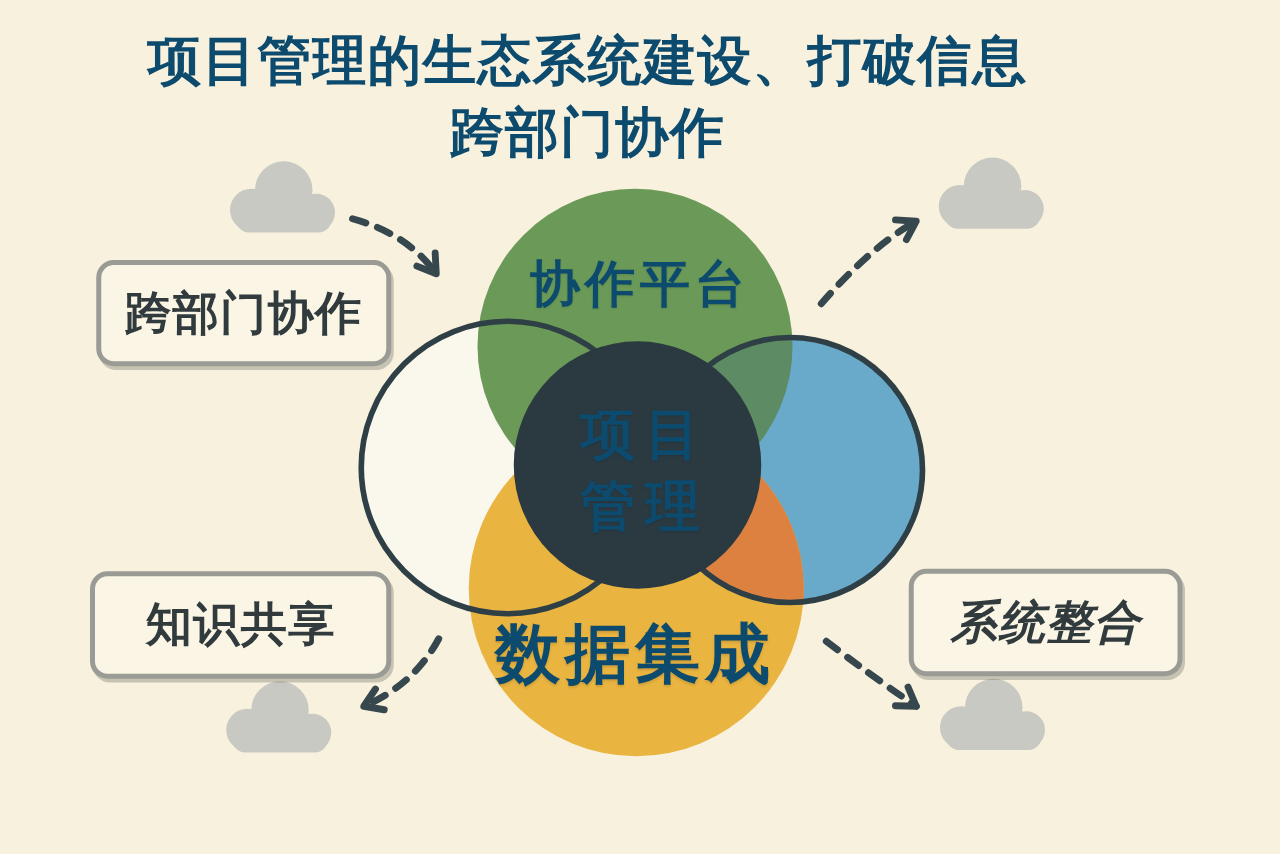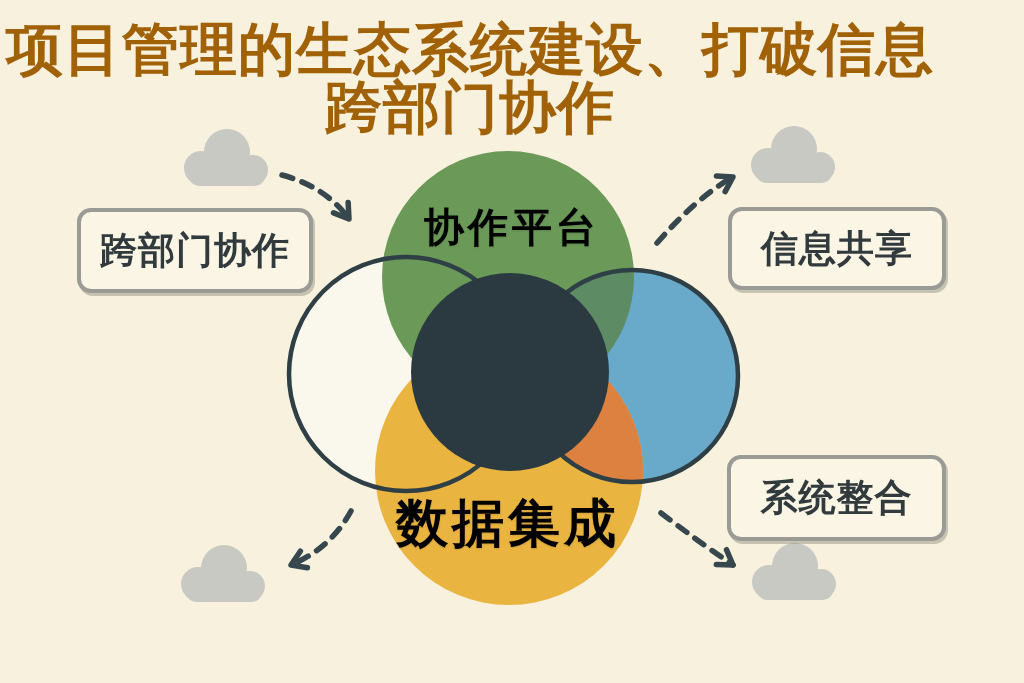--- a/index.html
+++ b/index.html
@@ -14,36 +14,36 @@
     height: 683px;
     background: #f7f1de;
     overflow: hidden;
   }
   .title {
     position: absolute;
     top: 20px;
     left: 0;
     width: 940px;
     text-align: center;
-    color: #a16207;
+    color: #0c4a6e;
     font-weight: 900;
-    font-size: 57px;
+    font-size: 43px;
     line-height: 58px;
     letter-spacing: 1px;
   }
   .venn-svg {
     position: absolute;
     inset: 0;
     width: 1024px;
     height: 683px;
   }
   .circle-label {
     position: absolute;
     transform: translate(-50%, -50%);
-    color: #000000;
+    color: #0c4a6e;
     font-weight: 900;
     text-align: center;
     white-space: nowrap;
     text-shadow: 0 1px 2px rgba(0,0,0,0.12);
   }
   .label-top    { left: 512px; top: 227px; font-size: 40px; letter-spacing: 4px; }
   .label-right  { left: 673px; top: 377px; font-size: 40px; line-height: 52px; letter-spacing: 4px; }
   .label-center { left: 512px; top: 377px; font-size: 44px; line-height: 58px; letter-spacing: 8px; text-indent: 8px; }
   .label-bottom { left: 508px; top: 524px; font-size: 52px; letter-spacing: 4px; }
   .callout {
@@ -57,21 +57,21 @@
     box-shadow: 2px 3px 0 rgba(110,110,100,0.35);
     color: #313a3c;
     font-weight: 900;
     font-size: 37px;
     letter-spacing: 1px;
     white-space: nowrap;
   }
   .callout-tl { left: 77px;  top: 208px; width: 228px; height: 77px; }
   .callout-tr { left: 728px; top: 207px; width: 210px; height: 75px; }
   .callout-bl { left: 72px;  top: 457px; width: 233px; height: 78px; }
-  .callout-br { left: 727px; top: 455px; width: 211px; height: 78px; }
+  .callout-br { left: 727px; top: 455px; width: 211px; height: 78px; font-style: italic; }
 </style>
 </head>
 <body>
 
 <div class="poster">
 
   <div class="title">
     <div>项目管理的生态系统建设、打破信息</div>
     <div>跨部门协作</div>
   </div>
@@ -121,26 +121,30 @@
     <path d="M 657 243 Q 697 197 733 177" fill="none" stroke="#36474e" stroke-width="5.5" stroke-dasharray="11 10" stroke-linecap="round" marker-end="url(#arrowHead)"></path>
     <path d="M 351 511 Q 331 548 291 565" fill="none" stroke="#36474e" stroke-width="5.5" stroke-dasharray="11 10" stroke-linecap="round" marker-end="url(#arrowHead)"></path>
     <path d="M 661 513 Q 699 542 733 565" fill="none" stroke="#36474e" stroke-width="5.5" stroke-dasharray="11 10" stroke-linecap="round" marker-end="url(#arrowHead)"></path>
   </svg>
 
   <div class="circle-label label-top">协作平台</div>
 
   <div class="circle-label label-right">
   </div>
 
+  <div class="circle-label label-center">
+    <div>项目</div>
+    <div>管理</div>
+  </div>
 
   <div class="circle-label label-bottom">数据集成</div>
 
   <div class="callout callout-tl">
     <span>跨部门协作</span>
   </div>
-  <div class="callout callout-tr">
-    <span>信息共享</span>
+  <div class="callout callout-bl">
+    <span>知识共享</span>
   </div>
   <div class="callout callout-br">
     <span>系统整合</span>
   </div>
 
 </div>
 
 </body></html>

